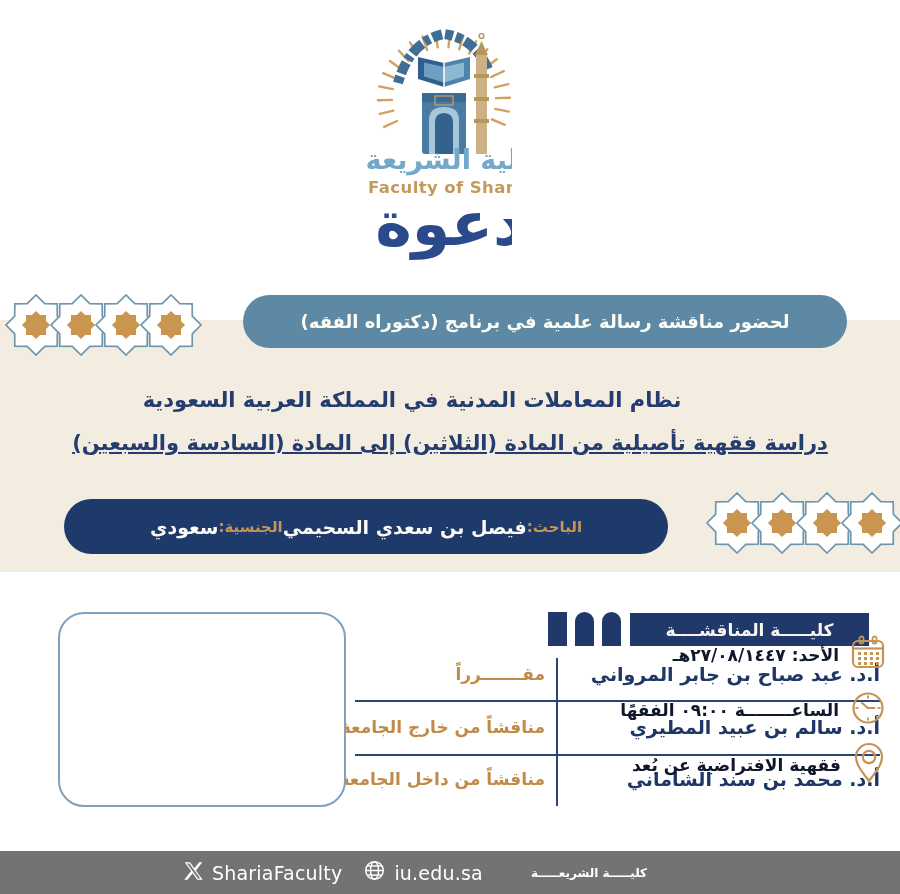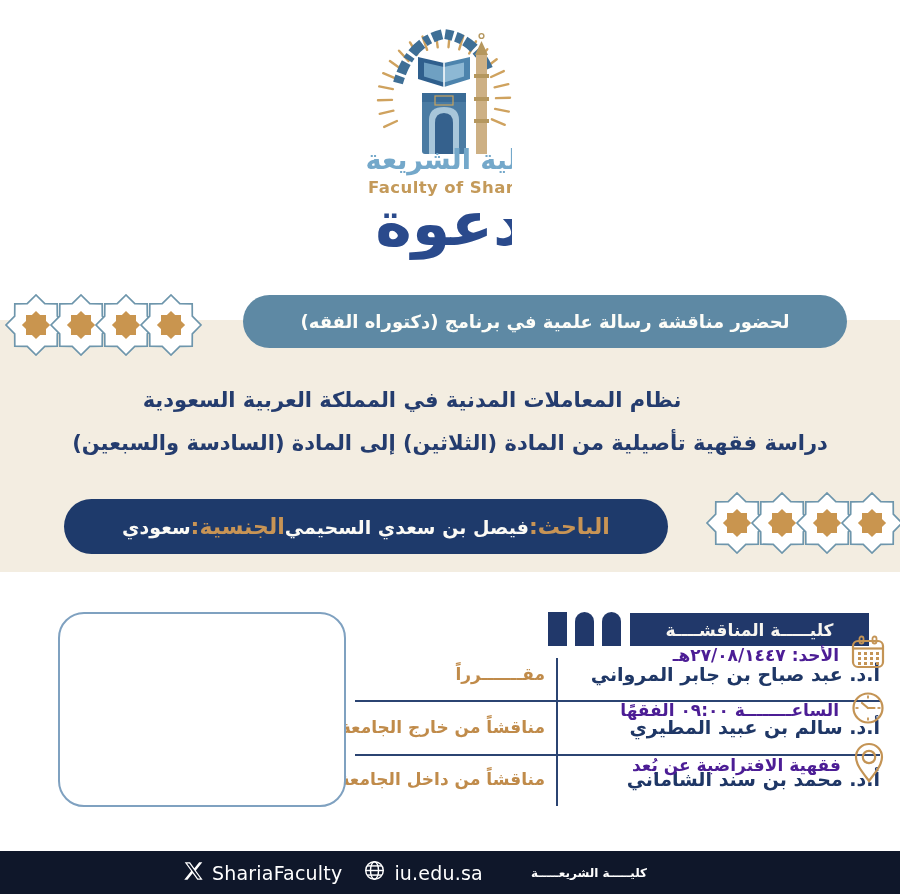--- a/index.html
+++ b/index.html
@@ -29,26 +29,26 @@
   .occasion-pill span{color:#fdfdf8; font-size:18px; font-weight:700;}
 
   
   .stars-left{left:3px; top:294px; width:208px; height:62px;}
   .stars-right{left:704px; top:492px; width:208px; height:62px;}
 
   
   .title-line1{left:0; top:385px; width:824px; text-align:center;
                font-size:21px; font-weight:700; color:#243c6e; line-height:30px;}
   .title-line2{left:0; top:428px; width:900px; text-align:center;
-               font-size:21px; font-weight:700; color:#243c6e; line-height:30px;}
+               font-size:21px; font-weight:700; color:#243c6e; line-height:30px;text-decoration:underline;}
 
   
   .researcher-pill{left:64px; top:499px; width:604px; height:55px; background:#1e3a6b;
                    border-radius:28px; display:flex; align-items:center; justify-content:center; gap:0;}
-  .researcher-pill .lbl{color:#c89455; font-size:22px; font-weight:700;}
+  .researcher-pill .lbl{color:#c89455; font-size:15px; font-weight:700;}
   .researcher-pill .val{color:#fbfaf5; font-size:19px; font-weight:700;}
 
   
   .bar{position:absolute; top:612px; width:19px; height:34px; background:#21386a;}
   .bar.b1{left:548px;}
   .bar.b2{left:575px; border-radius:10px 10px 0 0;}
   .bar.b3{left:602px; border-radius:10px 10px 0 0;}
   .committee-header{left:630px; top:613px; width:239px; height:33px; background:#21386a;
                     display:flex; align-items:center; justify-content:center;}
   .committee-header span{color:#f7f5ef; font-size:17px; font-weight:700;}
@@ -58,24 +58,24 @@
   .member-name{right:20px; width:400px; text-align:right; font-size:19px; font-weight:700; color:#1f3766;}
   .member-role{right:355px; width:250px; text-align:right; font-size:17px; font-weight:700; color:#c08b4a;}
   .mn1{top:663px;} .mn2{top:716px;} .mn3{top:768px;}
   .mr1{top:664px;} .mr2{top:717px;} .mr3{top:769px;}
 
   
   .details-box{left:58px; top:612px; width:284px; height:191px;
                border:2px solid #7fa1c0; border-radius:26px; background:#fff;}
   .detail-row{position:absolute; right:14px; display:flex; flex-direction:row; align-items:center; gap:11px; direction:rtl;}
   .dr1{top:634px;} .dr2{top:690px;} .dr3{top:742px;}
-  .detail-row .txt{font-size:17px; font-weight:700; color:#4c1d95; white-space:nowrap;}
-
-  
-  .footer{left:0; top:851px; width:900px; height:43px; background:#0f172a;
+  .detail-row .txt{font-size:17px; font-weight:700; color:#0f172a; white-space:nowrap;}
+
+  
+  .footer{left:0; top:851px; width:900px; height:43px; background:#737373;
           display:flex; align-items:center; padding-left:184px; box-sizing:border-box;}
   .f-item{display:flex; align-items:center; gap:9px; color:#ffffff;}
   .f-item .f-txt{font-size:19px; color:#ffffff; letter-spacing:.2px;}
   .m1{margin-left:22px;} .m2{margin-left:48px;}
   .f-ar{font-size:12px; font-weight:700; color:#ffffff;}
 </style>
 </head>
 <body>
 
 <svg width="0" height="0" style="position:absolute">

